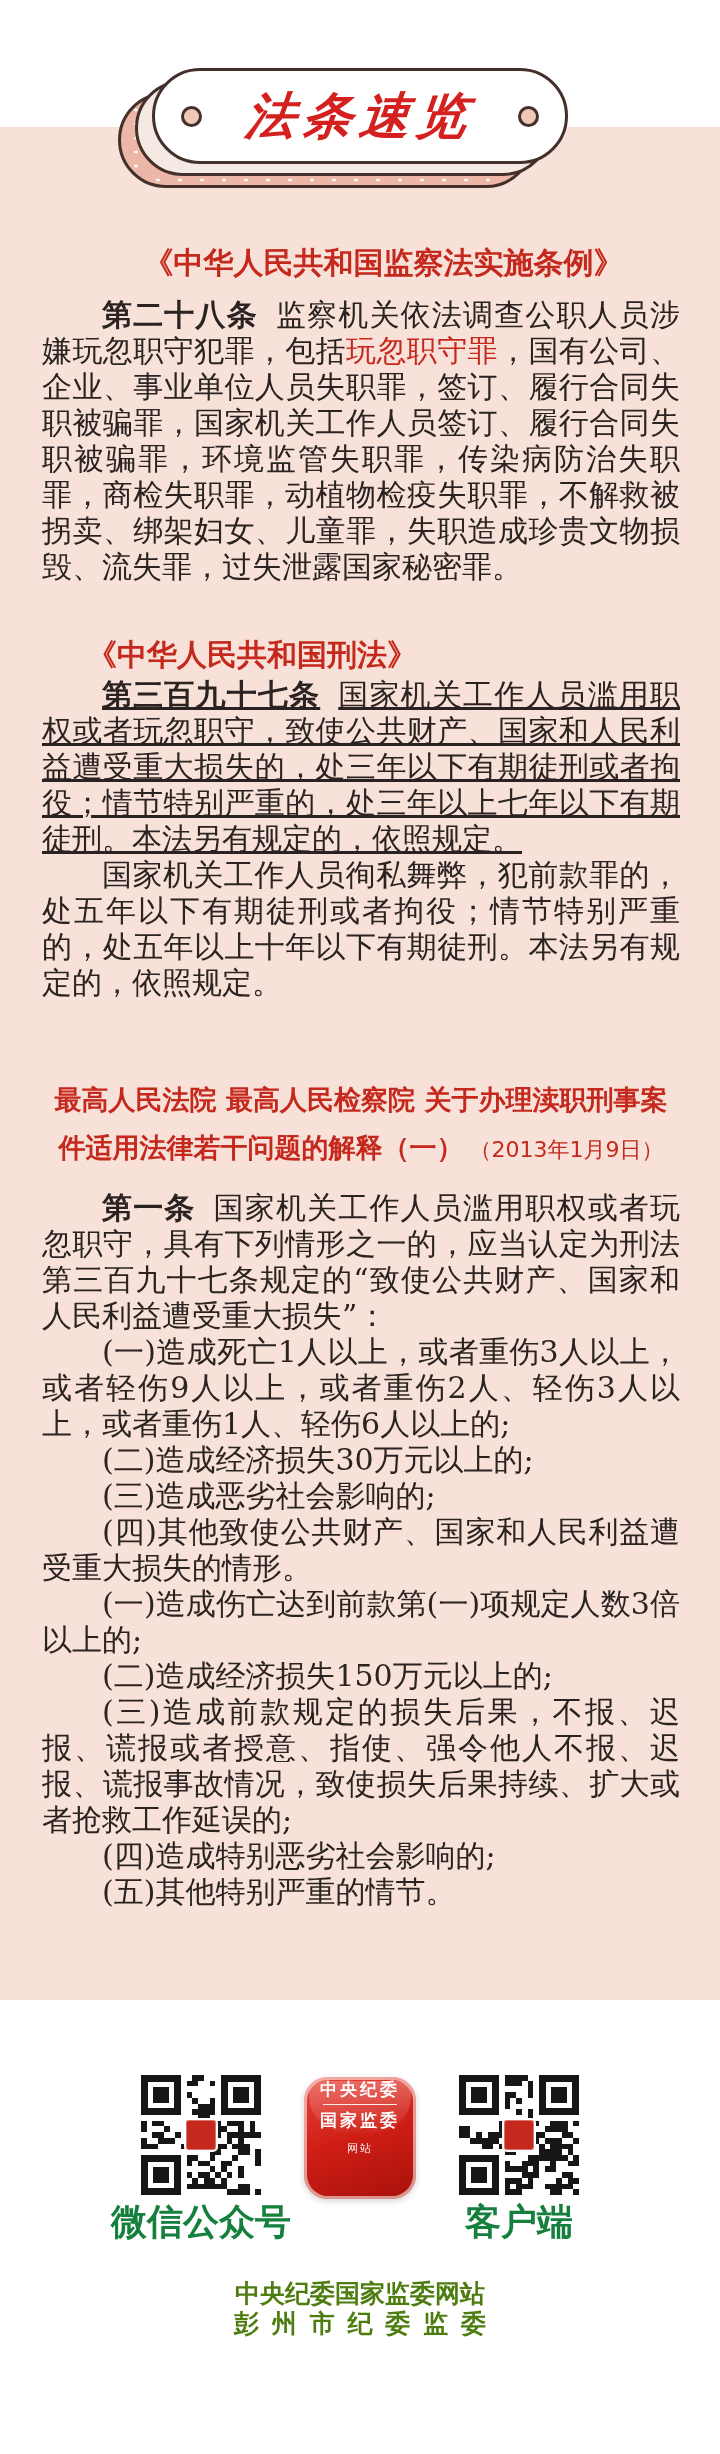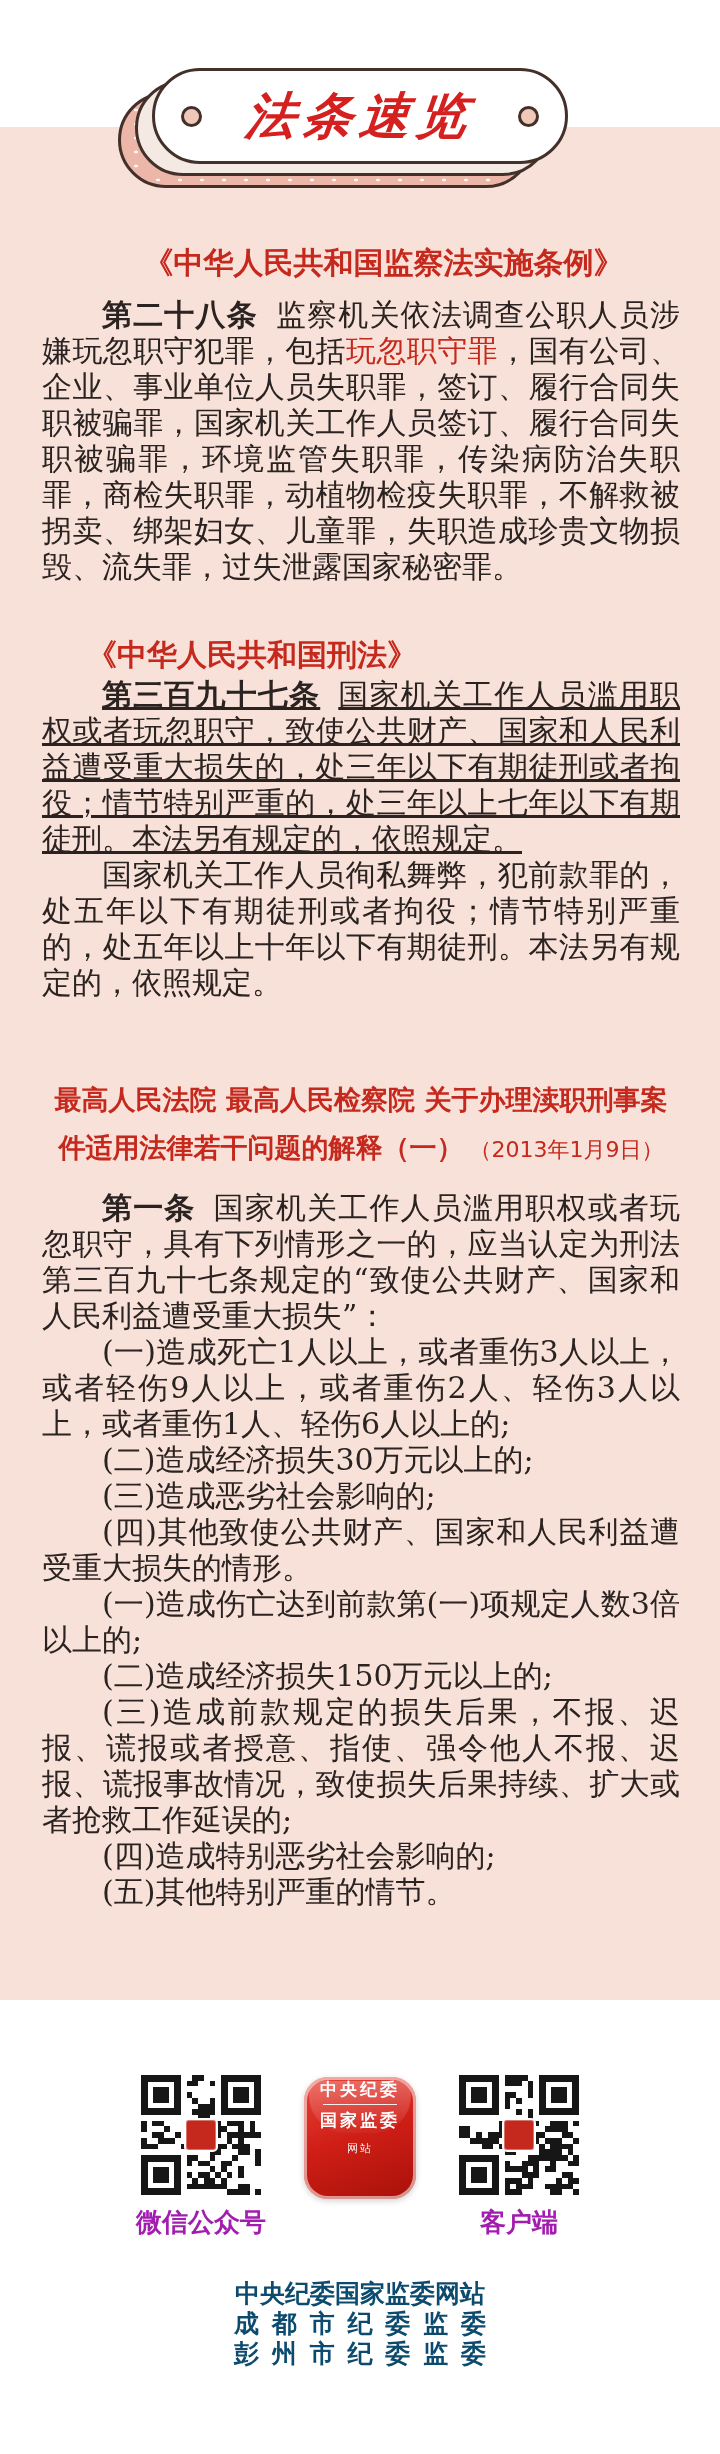--- a/index.html
+++ b/index.html
@@ -67,41 +67,41 @@
   .finder{position:absolute;box-sizing:border-box;width:40px;height:40px;border:7px solid #161616;background:#fff;}
   .finder.tl{top:0;left:0;}
   .finder.tr{top:0;right:0;}
   .finder.bl{bottom:0;left:0;}
   .finder::after{content:"";position:absolute;inset:5px;background:#161616;}
   .qr-logo{
     position:absolute;left:50%;top:50%;width:30px;height:30px;transform:translate(-50%,-50%);
     background:#c5281c;border:2px solid #ffffff;border-radius:5px;
     box-shadow:inset 0 0 0 1px rgba(255,255,255,.35);
   }
-  .qr-label{margin-top:12px;font-size:26px;line-height:30px;font-weight:800;color:#a21caf;white-space:nowrap;}
+  .qr-label{margin-top:12px;font-size:36px;line-height:30px;font-weight:800;color:#15803d;white-space:nowrap;}
 
   .app-icon{
     position:relative;box-sizing:border-box;width:112px;height:122px;margin-top:2px;
     border-radius:24px;
     background:linear-gradient(160deg,#e8453a 0%,#cf1e16 48%,#a81109 100%);
     box-shadow:inset 0 0 0 3px rgba(255,255,255,.55), 0 2px 6px rgba(0,0,0,.18);
     display:flex;flex-direction:column;align-items:center;
     color:#ffffff;overflow:hidden;
   }
   .app-icon::before{
     content:"";position:absolute;left:5px;top:4px;right:5px;height:52px;
     border-radius:20px 20px 50px 50px;
     background:linear-gradient(rgba(255,255,255,.25),rgba(255,255,255,.03));
     pointer-events:none;
   }
   .app-line{font-size:17px;font-weight:800;letter-spacing:3px;line-height:24px;white-space:nowrap;}
   .app-divider{width:74px;height:1px;background:rgba(255,255,255,.9);margin:3px 0;}
   .app-sub{font-size:11px;letter-spacing:2px;margin-top:9px;opacity:.95;}
 
-  .org-block{width:252px;margin:42px auto 0;color:#0c4a6e;font-weight:800;}
+  .org-block{width:252px;margin:42px auto 0;color:#4d7c0f;font-weight:800;}
   .org-line{font-size:25px;line-height:30px;text-align:center;white-space:nowrap;}
   .org-line.justify{text-align:justify;text-align-last:justify;white-space:normal;word-break:keep-all;}
 </style>
 </head>
 <body>
 
 <div class="page">
   <div class="pink-bg"></div>
 
   <div class="banner-wrap">
@@ -1055,17 +1055,16 @@
           <div class="finder bl"></div>
           <div class="qr-logo"></div>
         </div>
         <div class="qr-label">客户端</div>
       </div>
 
     </div>
 
     <div class="org-block">
       <div class="org-line">中央纪委国家监委网站</div>
-      <div class="org-line justify">成都市纪委监委</div>
       <div class="org-line justify">彭州市纪委监委</div>
     </div>
   </div>
 </div>
 
 </body></html>

